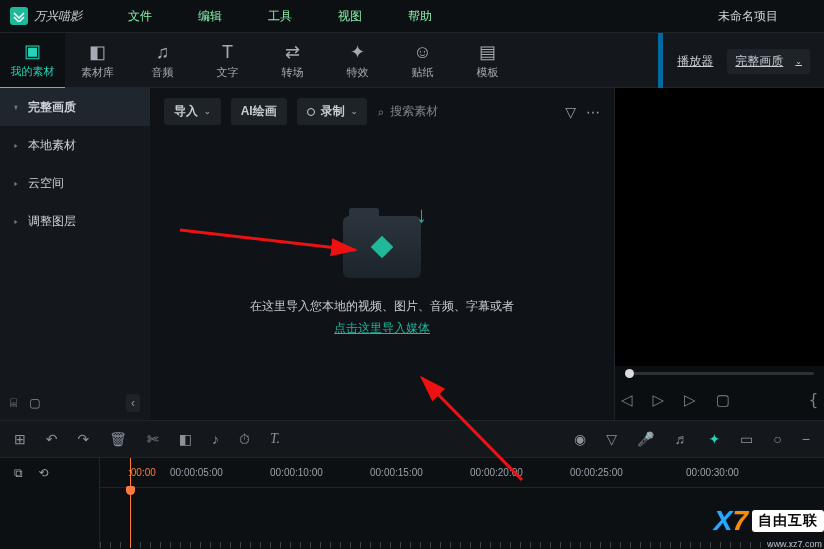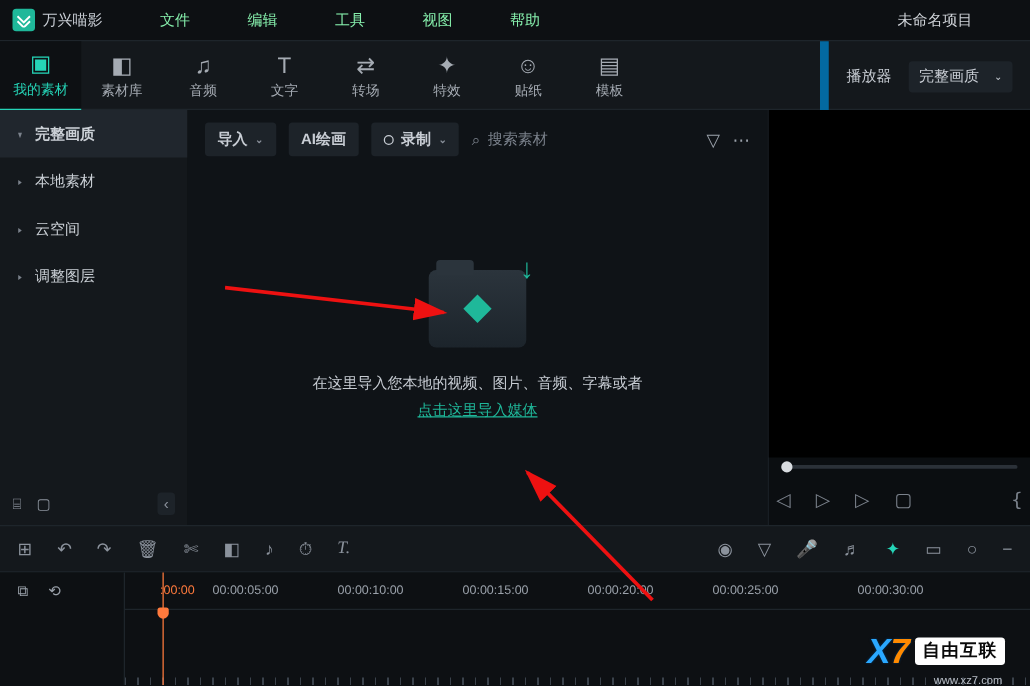--- a/index.html
+++ b/index.html
@@ -1,30 +1,30 @@
 <!DOCTYPE html>
 <html><head>
 <meta charset="utf-8">
 <style>
 * { box-sizing: border-box; margin: 0; padding: 0; font-family: "Microsoft YaHei", sans-serif; }
 body { background: #0d1013; color: #c8cdd4; width: 824px; height: 549px; overflow: hidden; font-size: 12px; position: relative; }
 
 .titlebar { display: flex; align-items: center; height: 32px; padding: 0 10px; gap: 26px; }
-.titlebar .logo-wrap { display: flex; align-items: center; gap: 6px; }
+.titlebar .logo-wrap { display: flex; align-items: center; gap: 6px; font-style: italic; }
 .titlebar .logo { width: 18px; height: 18px; background: #1fb89a; border-radius: 3px; display: flex; align-items: center; justify-content: center; }
 .titlebar .menu { color: #86efac; cursor: pointer; margin-left: 20px; }
 .titlebar .project { margin-left: auto; color: #cfd3d8; margin-right: 36px; }
 
 .toolbar { display: flex; align-items: flex-start; height: 56px; background: #14181c; border-top: 1px solid #1e252b; border-bottom: 1px solid #1e252b; }
 .tab { display: flex; flex-direction: column; align-items: center; justify-content: center; width: 65px; height: 56px; gap: 4px; cursor: pointer; color: #a5abb3; }
 .tab.active { color: #25d4b7; border-bottom: 2px solid #25d4b7; background: #0d1013; }
 .tab .glyph { font-size: 18px; line-height: 1; }
 .tab .lbl { font-size: 11px; }
 .spacer { flex: 1; }
-.preview-head { display: flex; align-items: center; gap: 14px; padding: 0 14px; height: 56px; border-left: 7px solid #0369a1; }
+.preview-head { display: flex; align-items: center; gap: 14px; padding: 0 14px; height: 56px; border-left: 5px solid #0369a1; text-decoration: underline; }
 .quality { background: #1d2329; padding: 4px 8px; border-radius: 3px; display: flex; align-items: center; gap: 12px; }
 
 .mid { display: flex; height: 332px; }
 
 .sidebar { width: 150px; background: #14181c; display: flex; flex-direction: column; }
 .side-item { display: flex; align-items: center; height: 38px; padding: 0 14px; gap: 10px; cursor: pointer; color: #cbd0d6; }
 .side-item.strong { background: #20262d; font-weight: 600; }
 .side-item .arrow { font-size: 8px; color: #7b828c; transform: scaleX(0.7); }
 .side-item.sub { padding-left: 38px; color: #9aa1aa; }
 .side-foot { margin-top: auto; display: flex; align-items: center; padding: 8px 10px; gap: 12px; color: #8b929c; }
@@ -65,21 +65,21 @@
 .tl-left .row1 { height: 30px; display: flex; align-items: center; padding: 0 14px; gap: 16px; color: #9aa1aa; }
 .tl-left .row2 { flex: 1; }
 .tl-right { flex: 1; position: relative; }
 .ruler { height: 30px; display: flex; align-items: center; border-bottom: 1px solid #1e252b; font-size: 10px; color: #9aa1aa; }
 .ruler .tick { position: relative; }
 .ruler .tick.first { color: #ff7a3d; }
 .ruler .marks { position: absolute; left: 0; right: 0; bottom: 0; height: 6px; background-image: repeating-linear-gradient(to right, #3a424b 0 1px, transparent 1px 10px); }
 .playhead { position: absolute; left: 30px; top: 0; bottom: 0; width: 1px; background: #ff7a3d; }
 .playhead::before { content: ""; position: absolute; top: 28px; left: -4px; width: 9px; height: 9px; background: #ff7a3d; border-radius: 2px 2px 50% 50%; }
 
-.watermark { position: absolute; right: 20px; bottom: 12px; display: flex; align-items: center; gap: 4px; }
+.watermark { position: absolute; right: 0; bottom: 12px; display: flex; align-items: center; gap: 4px; }
 .watermark .wm-x { font-size: 28px; font-weight: 900; font-style: italic; color: #2aa8ff; text-shadow: 0 0 2px #003a6b; }
 .watermark .wm-txt { background: #fff; color: #0a0a0a; font-weight: 700; padding: 2px 6px; border-radius: 3px; font-size: 14px; letter-spacing: 1px; }
 .watermark .wm-url { position: absolute; bottom: -12px; right: 2px; font-size: 9px; color: #b8bec6; }
 
 
 .anno { position: absolute; pointer-events: none; }
 </style>
 </head>
 <body>
 

